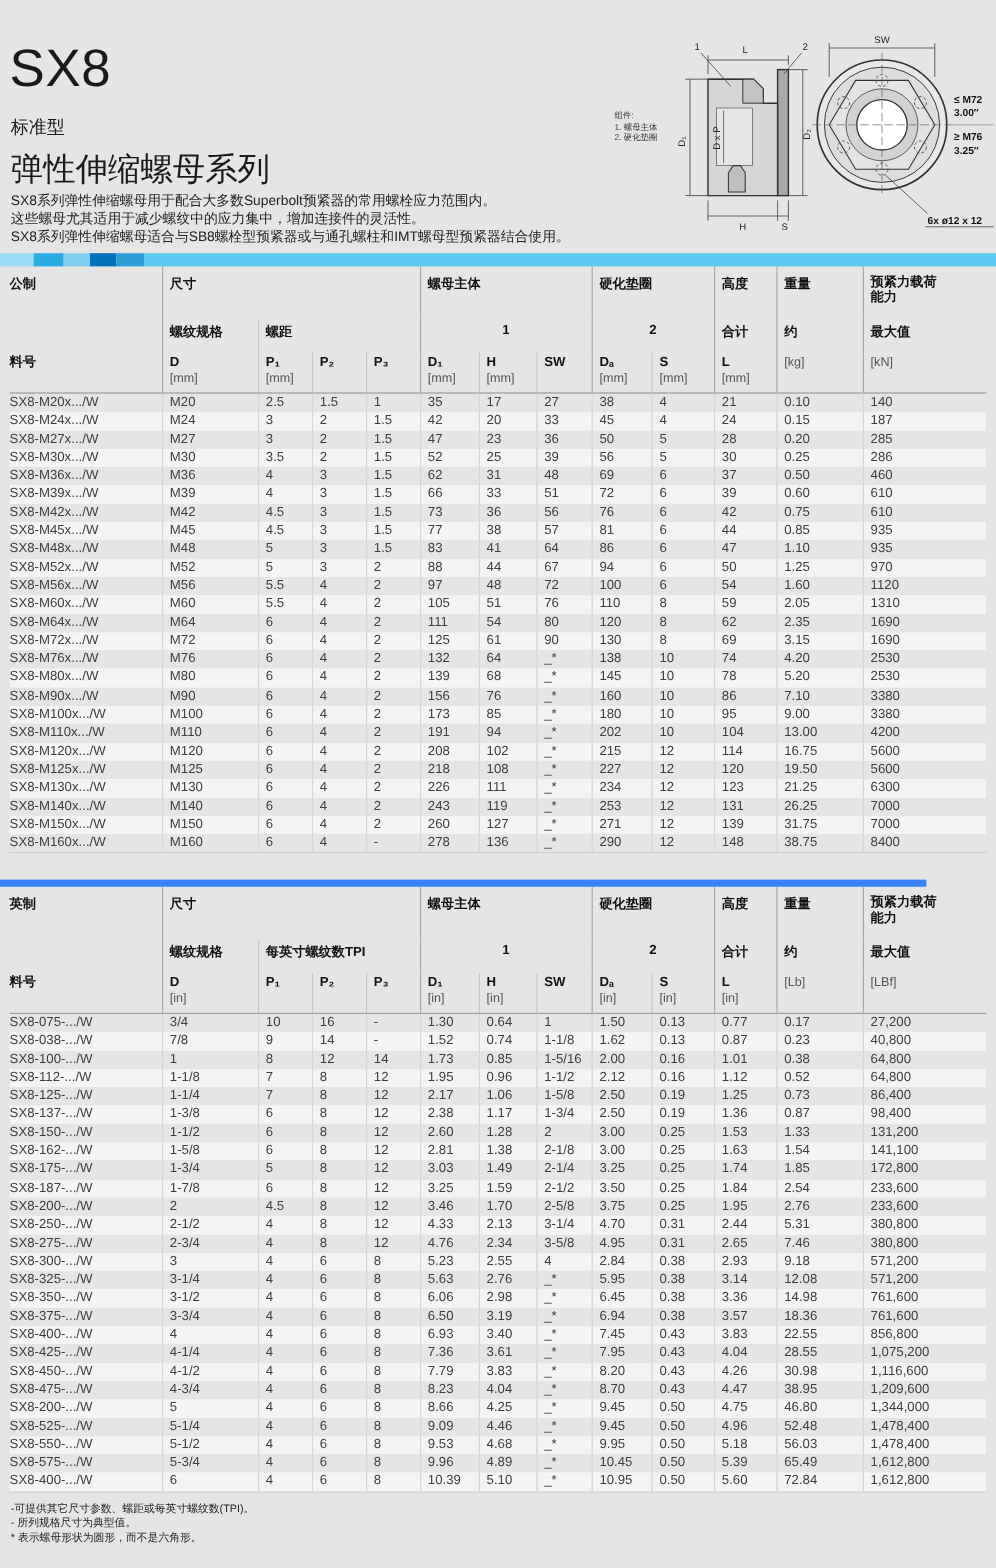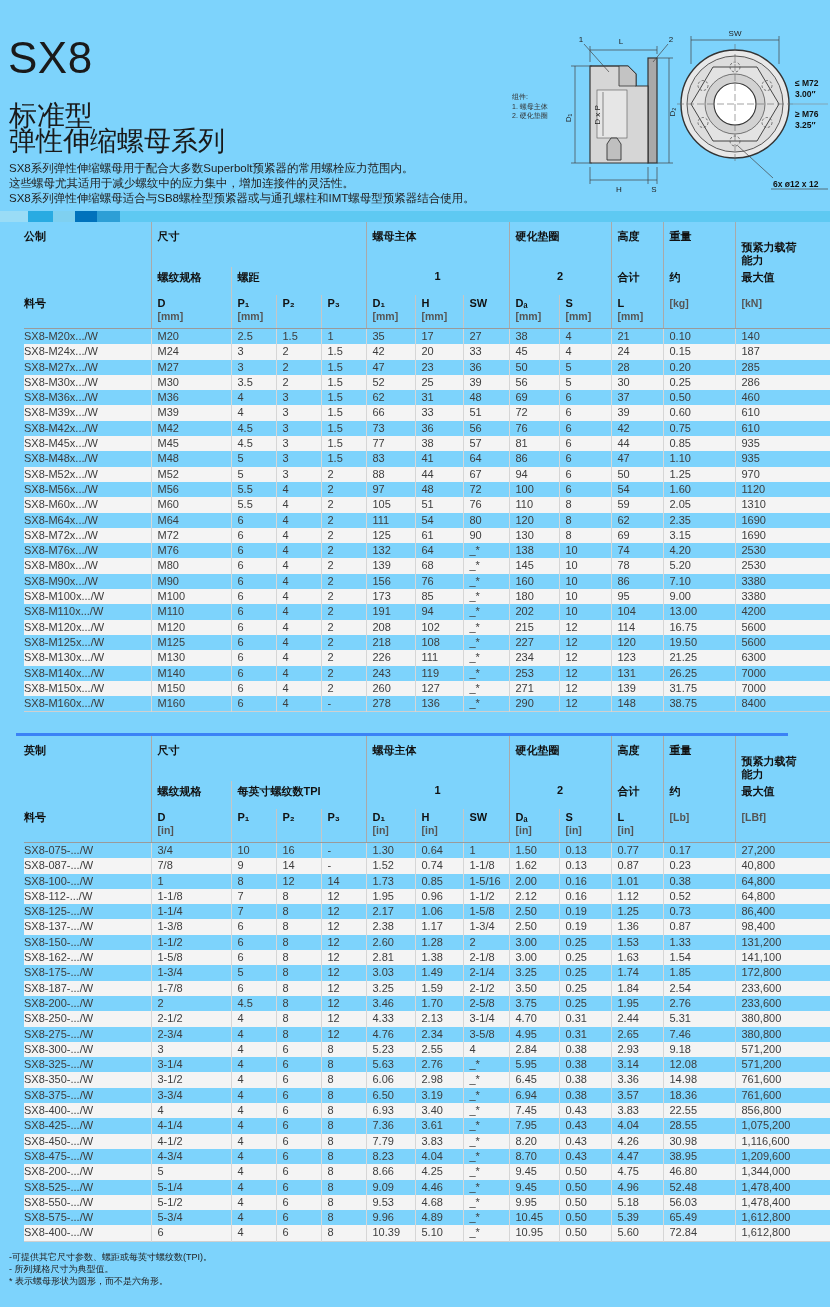--- a/index.html
+++ b/index.html
@@ -1,46 +1,46 @@
 <!DOCTYPE html>
 <html><head>
 <meta charset="utf-8">
 <style>
   html,body{margin:0;padding:0;background:#fff;}
-  #page{position:relative;width:830px;height:1307px;background:#7dd3fc;overflow:hidden;
+  #page{position:relative;width:830px;height:1307px;background:#e5e5e5;overflow:hidden;
         font-family:"Liberation Sans","DejaVu Sans",sans-serif;color:#1a1a1a;}
   .abs{position:absolute;}
   
   #model-title{left:8px;top:36px;font-size:44px;line-height:1;font-weight:400;letter-spacing:.5px;}
-  #subtitle-type{left:9px;top:97px;font-size:28px;font-weight:400;}
+  #subtitle-type{left:9px;top:97px;font-size:15px;font-weight:400;}
   #subtitle-series{left:9px;top:123px;font-size:27px;font-weight:400;}
   #description{left:9px;top:161px;font-size:11.5px;line-height:15px;color:#222;}
   #components-legend{left:512px;top:92px;font-size:7px;line-height:9.5px;color:#333;}
   
   #accent-bar{left:0;top:211px;width:830px;height:11px;display:flex;}
   #accent-bar div{height:11px;}
   
-  .tbl-wrap{left:16px;width:772px;}
+  .tbl-wrap{left:0;width:772px;}
   #metric-wrap{top:222px;}
-  #imperial-wrap{top:733px;border-top:3px solid #3b82f6;}
+  #imperial-wrap{top:733px;border-top:6px solid #3b82f6;}
   table.spec{width:814px;margin:0 8px;border-collapse:collapse;table-layout:fixed;}
   col.c0{width:127px}col.c1{width:80px}col.c2{width:45px}col.c3{width:45px}col.c4{width:45px}
   col.c5{width:49px}col.c6{width:48px}col.c7{width:46px}col.c8{width:50px}col.c9{width:52px}
   col.c10{width:52px}col.c11{width:72px}col.c12{width:103px}
   thead th{font-size:11px;font-weight:700;text-align:left;padding:0 0 0 6px;color:#111;}
   thead th:first-child{padding-left:0;}
   thead .cs{border-left:1px solid #a9a9a9;}
   thead .ct{border-left:1px solid #c6c6c6;margin-left:10px;}
   tr.rA th{height:37px;vertical-align:top;padding-top:7px;}
   tr.rB th{height:25px;vertical-align:top;padding-top:3px;}
   tr.rC th{height:31px;vertical-align:top;padding-top:2px;}
   th.ctr{text-align:center;padding-left:0;}
-  .wload{width:62px;line-height:13px;margin-top:12px;}
+  .wload{width:62px;line-height:13px;}
   .sym{font-size:11px;font-weight:700;line-height:13px;}
-  .unit{font-size:10.5px;font-weight:700;color:#555;line-height:12px;}
+  .unit{font-size:10.5px;font-weight:400;color:#555;line-height:12px;}
   tr.rC th{border-bottom:1px solid #9a9a9a;}
   tbody td{font-size:11px;font-weight:400;color:#3d3d3d;height:15px;line-height:15.3px;
            padding:0 0 0 6px;white-space:nowrap;overflow:hidden;}
   tbody td.part{padding-left:0;}
   tbody td.cs,tbody td.ct{border-left:1px solid #d6d6d6;}
   tbody tr:nth-child(even){background:#f4f4f4;}
   table.spec{border-bottom:1px solid #d0d0d0;}
   
   #footnotes{left:9px;top:1251px;font-size:9px;line-height:12px;color:#222;}
   
@@ -730,21 +730,21 @@
             <td class="cs">1.30</td>
             <td class="ct">0.64</td>
             <td class="ct">1</td>
             <td class="cs">1.50</td>
             <td class="ct">0.13</td>
             <td class="cs">0.77</td>
             <td class="cs">0.17</td>
             <td class="cs">27,200</td>
           </tr>
           <tr>
-            <td class=" part">SX8-087-.../W</td>
+            <td class=" part">SX8-038-.../W</td>
             <td class="cs">7/8</td>
             <td class="ct">9</td>
             <td class="ct">14</td>
             <td class="ct">-</td>
             <td class="cs">1.52</td>
             <td class="ct">0.74</td>
             <td class="ct">1-1/8</td>
             <td class="cs">1.62</td>
             <td class="ct">0.13</td>
             <td class="cs">0.87</td>

